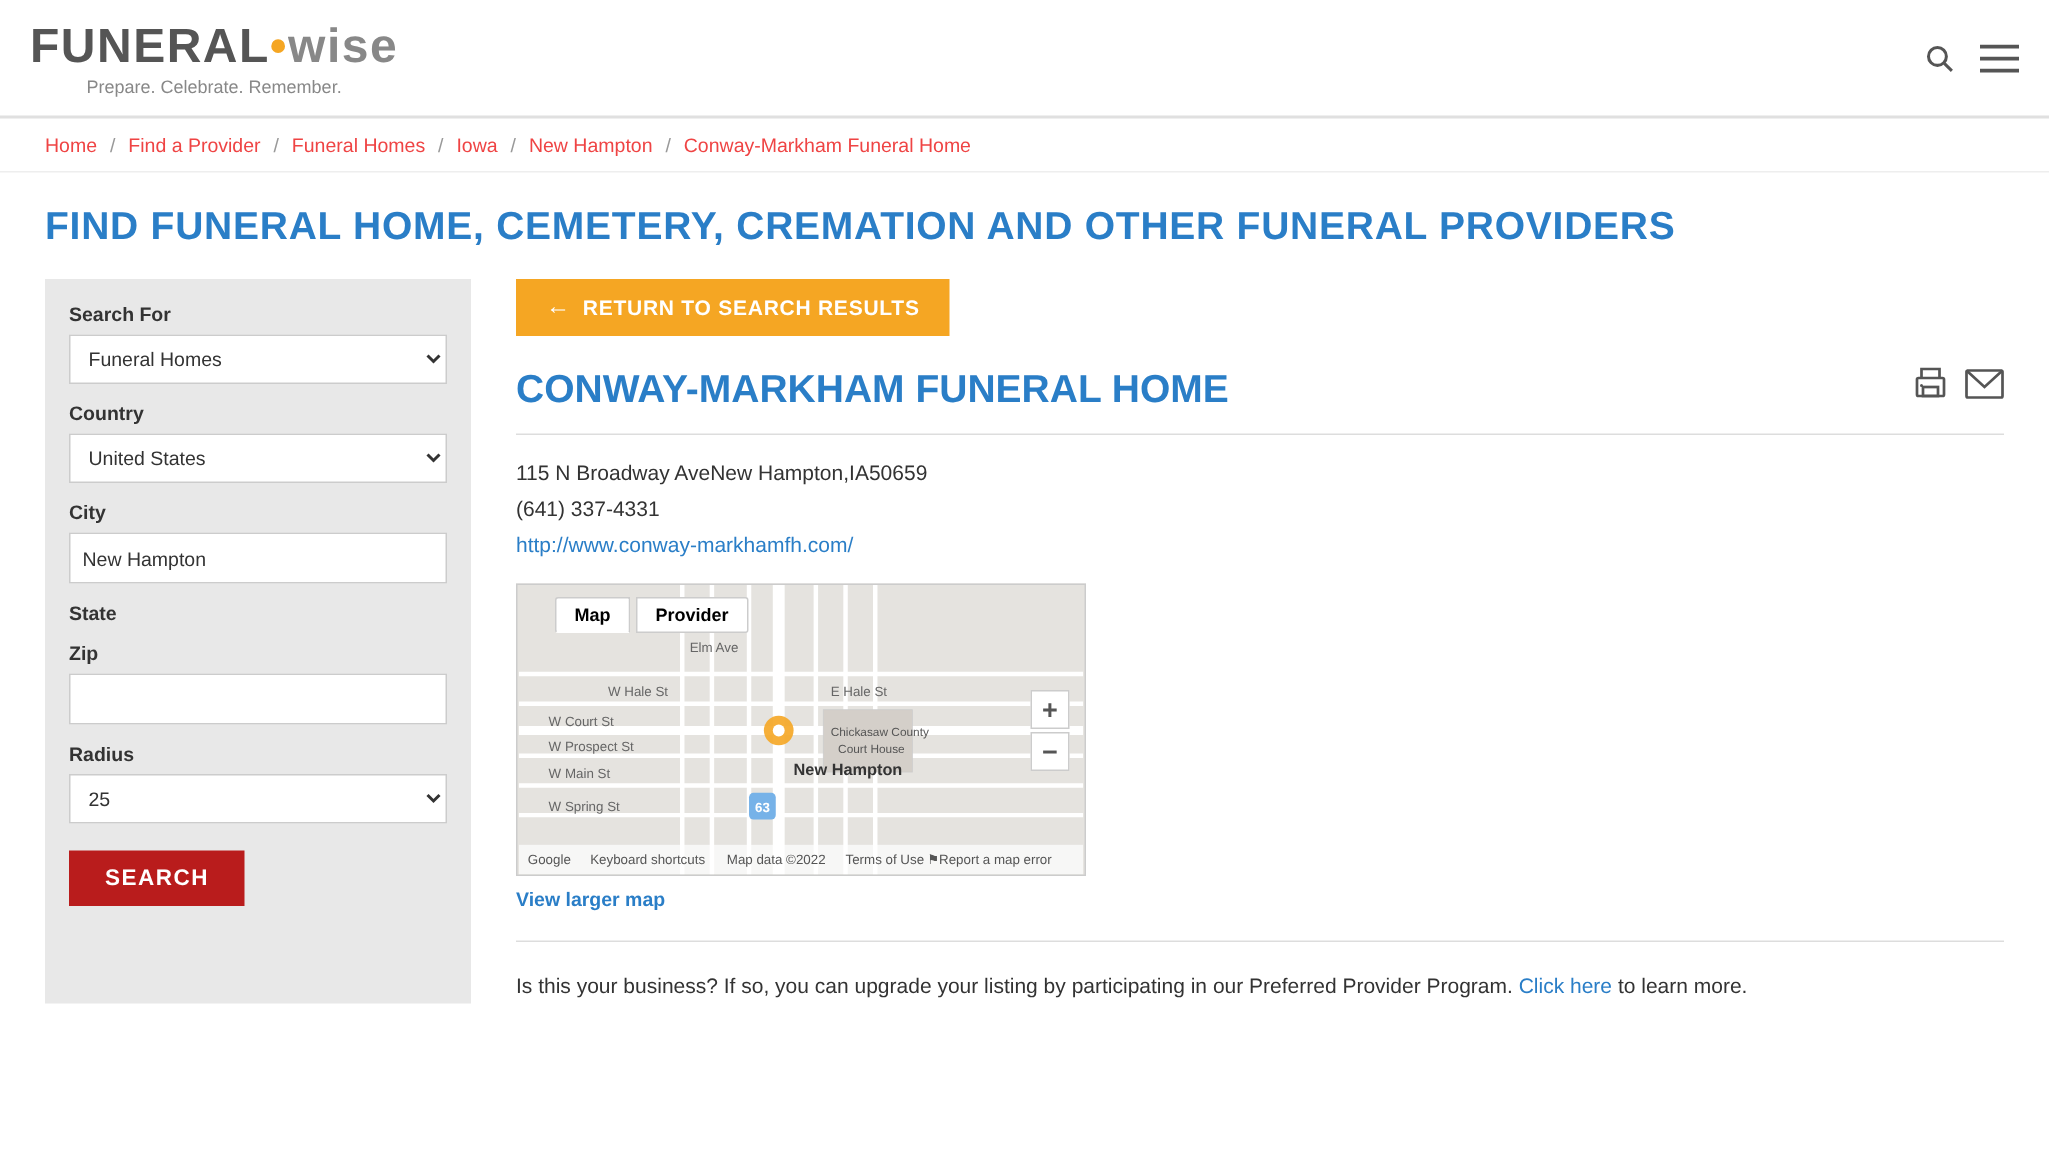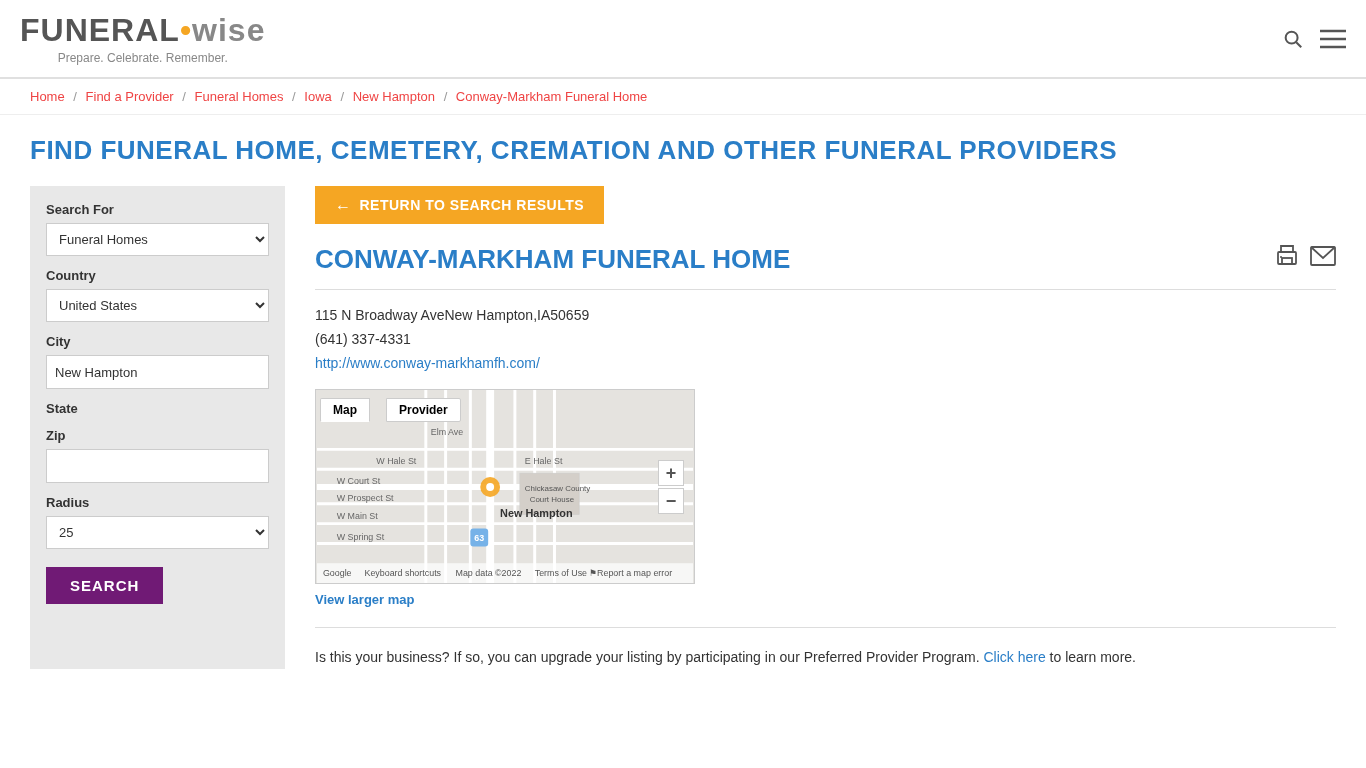--- a/index.html
+++ b/index.html
@@ -81,21 +81,21 @@
     }
 
     
     .layout {
       display: flex;
       gap: 30px;
     }
 
     
     .sidebar {
-      width: 255px;
+      width: 284px;
       flex-shrink: 0;
       background: #e8e8e8;
       padding: 16px;
     }
     .sidebar-section-label {
       font-size: 13px;
       font-weight: bold;
       color: #333;
       margin-bottom: 6px;
       margin-top: 12px;
@@ -108,21 +108,21 @@
       background: #fff;
       font-size: 13px;
       color: #333;
       appearance: auto;
     }
     .sidebar input[type="text"] {
       height: 34px;
     }
     .search-btn {
       margin-top: 18px;
-      background: #701a75;
+      background: #b91c1c;
       color: #fff;
       border: none;
       padding: 10px 24px;
       font-size: 15px;
       font-weight: bold;
       cursor: pointer;
       text-transform: uppercase;
       letter-spacing: 1px;
     }
 
@@ -192,24 +192,24 @@
       width: 380px;
       height: 195px;
       background: #e5e3df;
       border: 1px solid #ccc;
       position: relative;
       margin-bottom: 8px;
       overflow: hidden;
     }
     .map-tab-bar {
       display: flex;
-      gap: 16px;
+      gap: 4px;
       position: absolute;
       top: 8px;
-      left: 4px;
+      left: 25px;
       z-index: 2;
     }
     .map-tab {
       padding: 4px 12px;
       font-size: 12px;
       border: 1px solid #ccc;
       background: #fff;
       cursor: pointer;
       font-weight: bold;
     }

